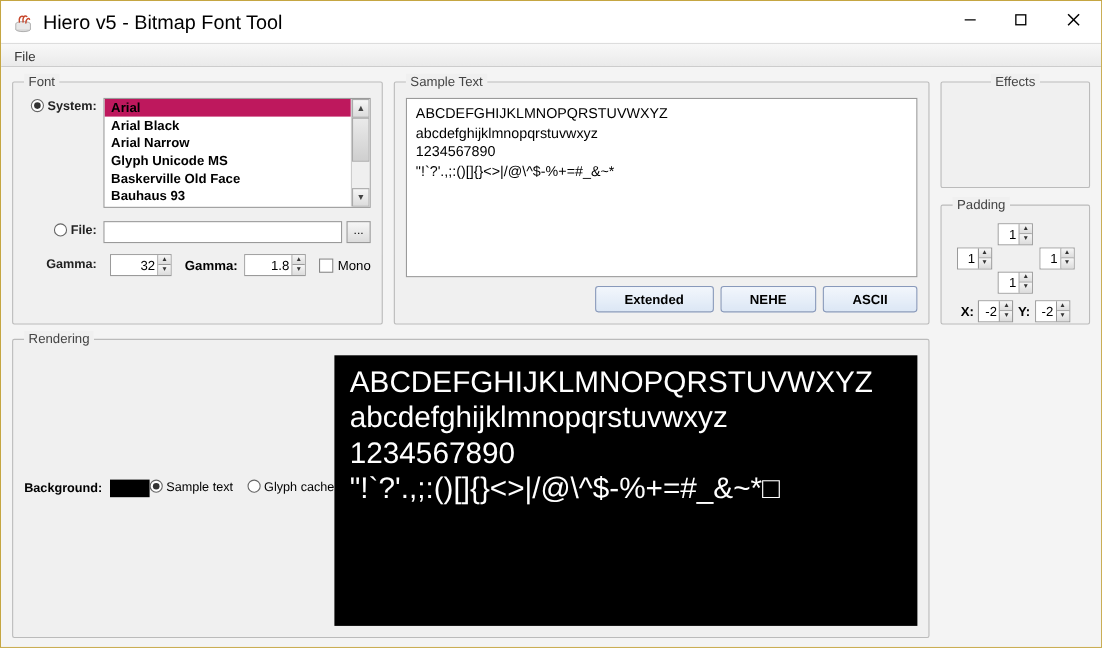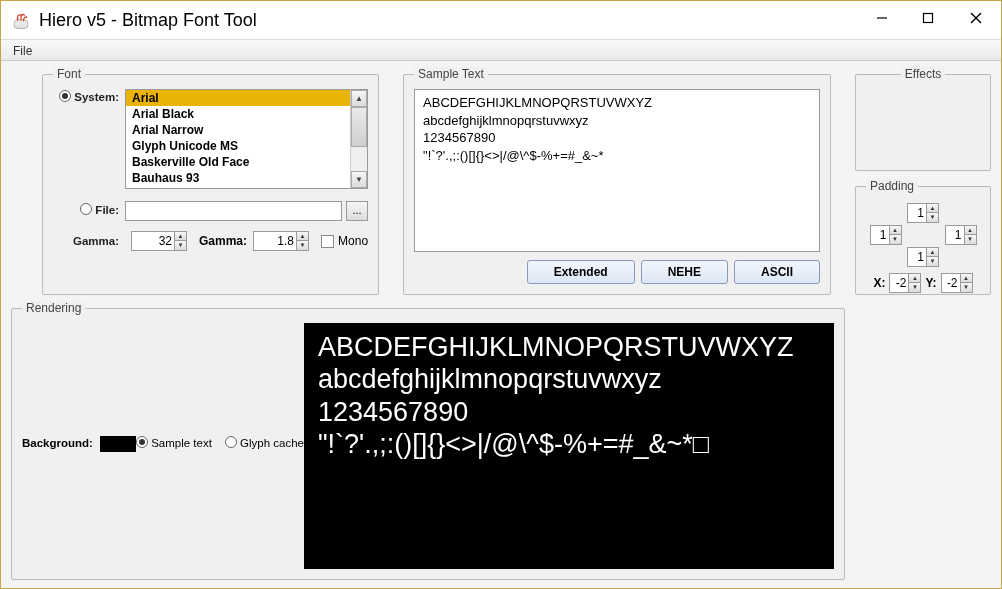--- a/index.html
+++ b/index.html
@@ -51,21 +51,21 @@
     padding: 2px 6px;
     color: #333;
   }
   .content {
     padding: 6px 10px 8px 10px;
     background: #f4f4f4;
     height: calc(589px - 38px - 22px - 2px);
     display: flex;
     flex-direction: column;
   }
-  .row1 { display: flex; gap: 24px; height: 228px; margin-left: 31px; }
+  .row1 { display: flex; gap: 10px; height: 228px; }
   fieldset.panel {
     border: 1px solid #bbb;
     border-radius: 2px;
     padding: 8px 10px 10px 10px;
     position: relative;
     background: #f0f0f0;
   }
   fieldset.panel > legend {
     font-size: 12px;
     color: #444;
@@ -94,21 +94,21 @@
     overflow: hidden;
     display: flex;
   }
   .listbox-inner { flex:1; overflow:hidden;}
   .listbox .item {
     padding: 1px 6px;
     font-size: 12px;
     white-space: nowrap;
     font-weight: bold;
   }
-  .listbox .item.selected { background: #eab308; }
+  .listbox .item.selected { background: #be185d; }
   .scrollbar-v {
     width: 17px; background: #efefef; border-left:1px solid #ccc;
     display: flex; flex-direction: column; align-items: stretch;
   }
   .sb-btn {
     height: 17px; background: linear-gradient(#f6f6f6,#dcdcdc);
     border:1px solid #aaa; display:flex;align-items:center;justify-content:center;
     font-size:8px; color:#444;
   }
   .sb-thumb { flex:0 0 40px; background: linear-gradient(#eaeaea,#cfcfcf); border:1px solid #aaa; margin:0;}

